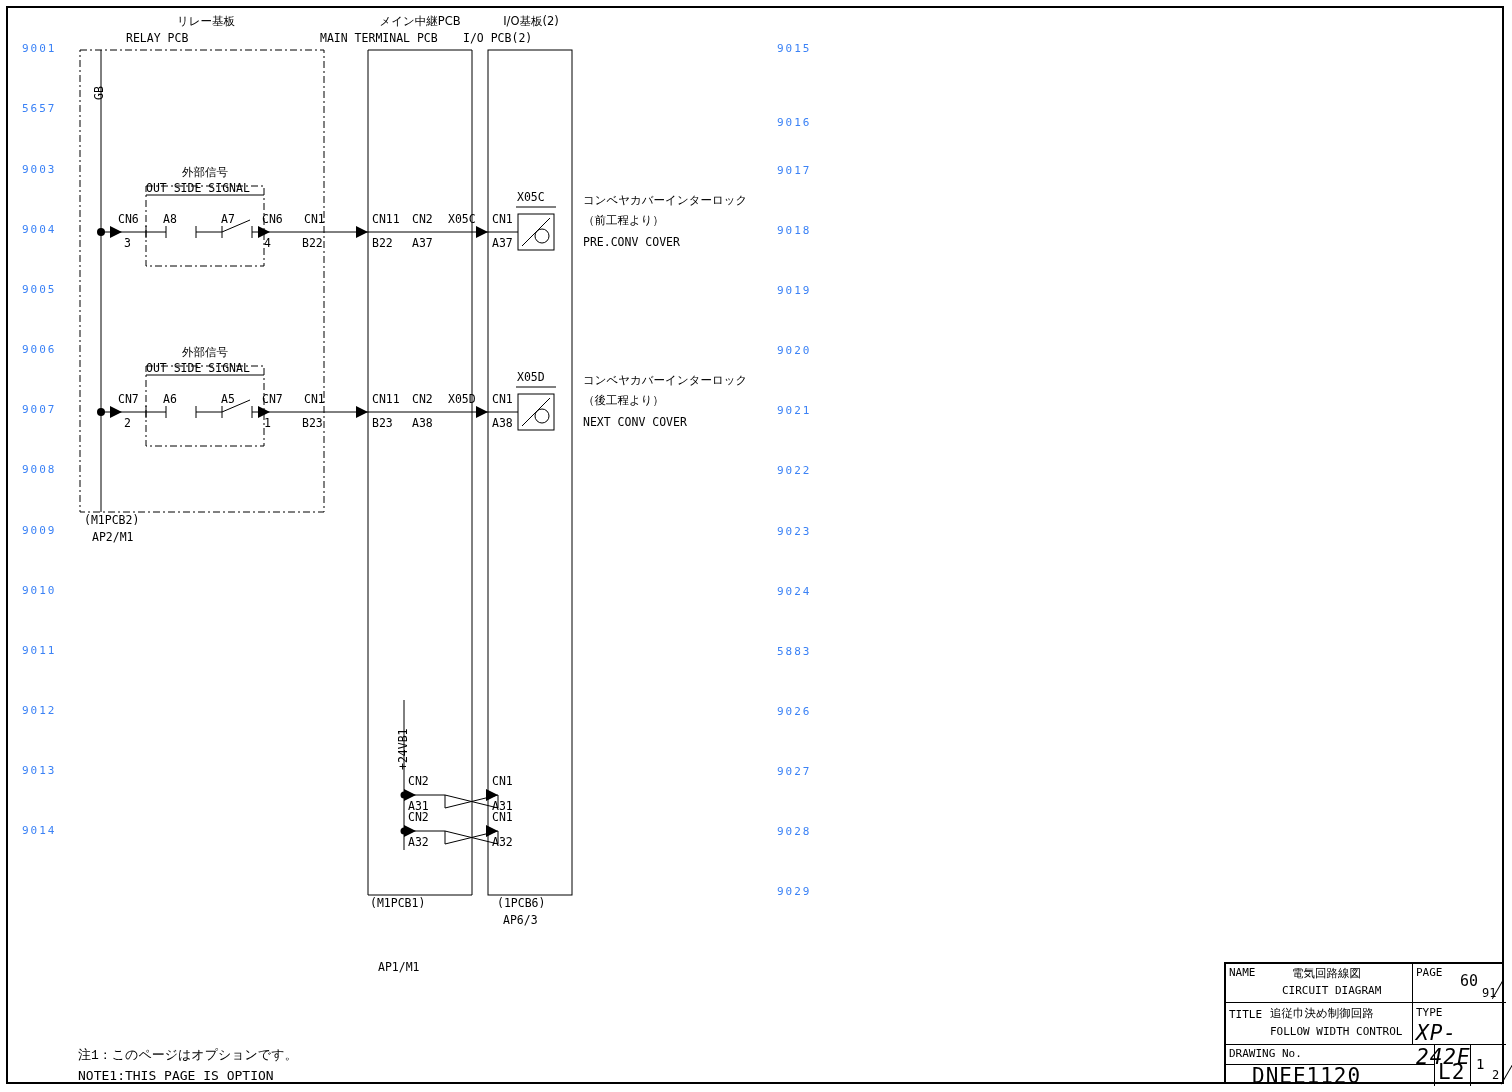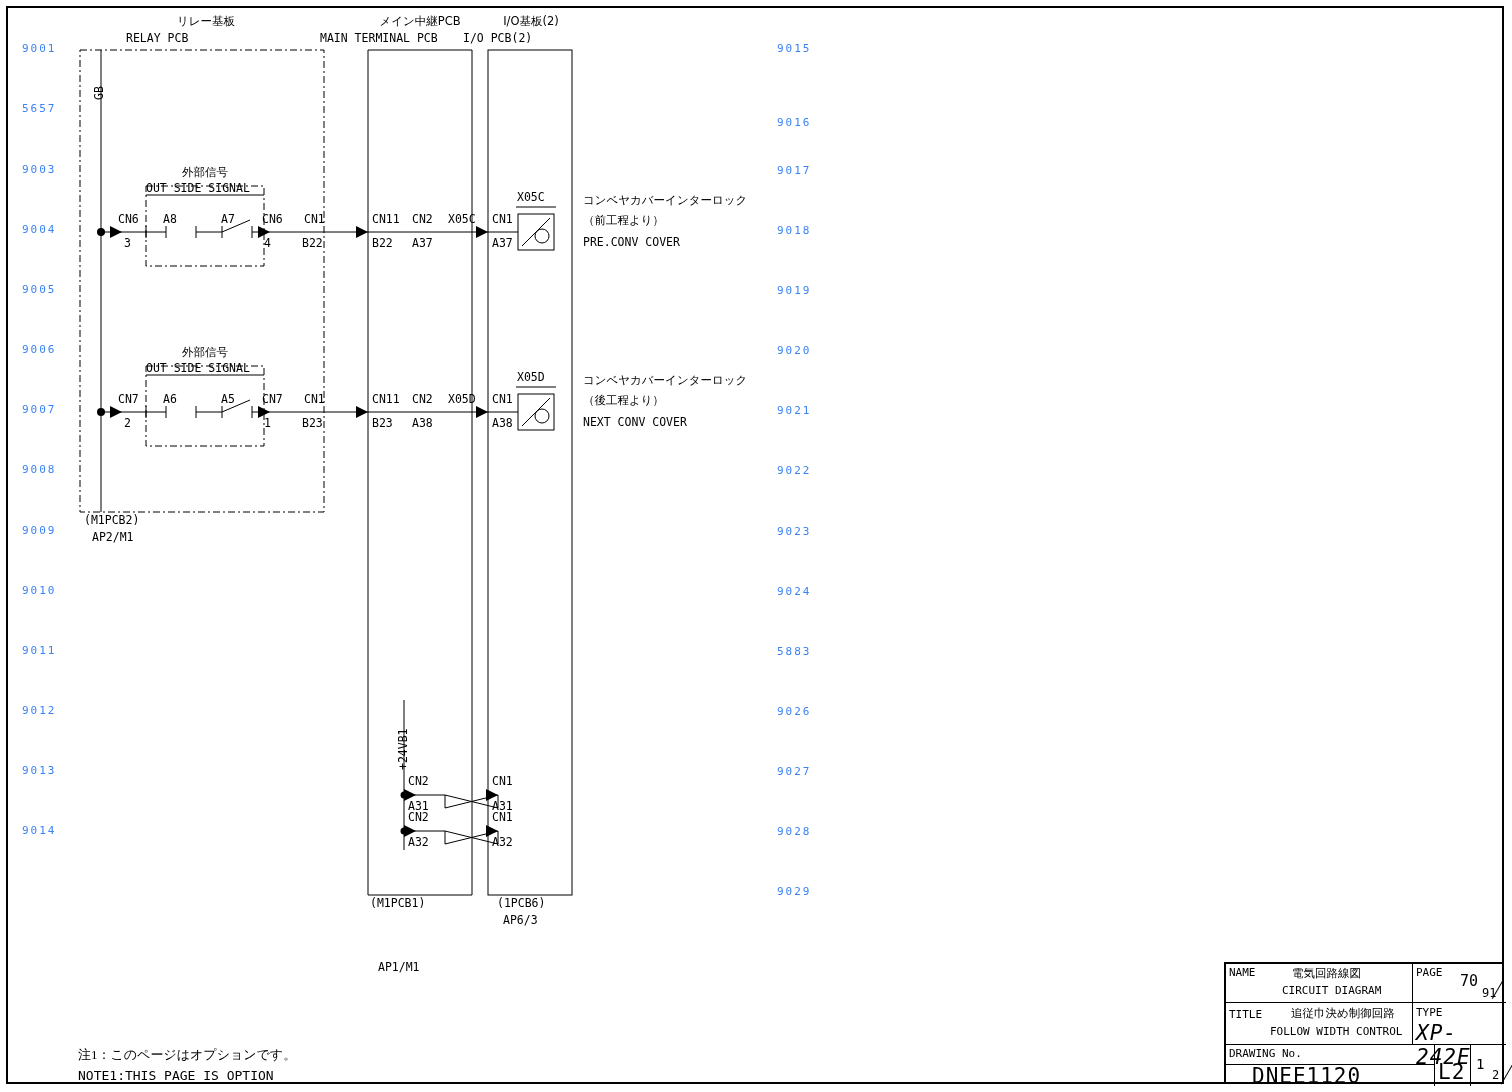--- a/index.html
+++ b/index.html
@@ -12,21 +12,21 @@
   .lbl-c{position:absolute;font-size:11.5px;color:#000;white-space:nowrap;text-align:left;font-family:"DejaVu Sans Mono", monospace;}
   .lbl-jp-c{position:absolute;font-size:11.5px;color:#000;white-space:nowrap;text-align:center;font-family:"DejaVu Sans", sans-serif;}
   .vtext{position:absolute;font-size:11.5px;color:#000;white-space:nowrap;transform-origin:left top;font-family:"DejaVu Sans Mono", monospace;}
   
   #titleblock{position:absolute;left:1224px;top:962px;width:280px;height:122px;border:2px solid #000;box-sizing:border-box;}
   #titleblock .cell{position:absolute;box-sizing:border-box;}
   .tb-lbl{font-size:11px;font-family:"DejaVu Sans Mono", monospace;}
   .tb-jp{font-size:11.5px;font-family:"DejaVu Sans", sans-serif;}
   .tb-big{font-size:21px;font-family:"DejaVu Sans Mono", monospace;letter-spacing:1px;}
   .note{position:absolute;font-size:13px;color:#000;}
-  .note-jp{font-family:Liberation Serif, serif;}
+  .note-jp{font-family:Liberation Mono, monospace;}
   .note-en{font-family:"DejaVu Sans Mono", monospace;}
   svg{position:absolute;left:0;top:0;overflow:visible;}
 </style>
 </head>
 <body>
 
 <div id="sheet">
   <div class="frame"></div>
 
   <div class="rownum" style="left:22px;top:42px;">9001</div>
@@ -254,26 +254,26 @@
     <div class="cell" style="left:186px;top:0;width:0;height:80px;border-left:1px solid #000;"></div>
     <div class="cell" style="left:208px;top:80px;width:0;height:42px;border-left:1px solid #000;"></div>
     <div class="cell" style="left:244px;top:80px;width:0;height:42px;border-left:1px solid #000;"></div>
     <div class="cell" style="left:0;top:100px;width:208px;height:0;border-top:1px solid #000;"></div>
 
     <span class="cell tb-lbl" style="left:3px;top:2px;">NAME</span>
     <span class="cell tb-jp" style="left:66px;top:2px;">電気回路線図</span>
     <span class="cell tb-lbl" style="left:56px;top:20px;">CIRCUIT DIAGRAM</span>
 
     <span class="cell tb-lbl" style="left:190px;top:2px;">PAGE</span>
-    <span class="cell tb-lbl" style="left:234px;top:8px;font-size:15px;">70</span>
+    <span class="cell tb-lbl" style="left:234px;top:8px;font-size:15px;">60</span>
     <span class="cell" style="left:250px;top:6px;width:22px;height:26px;border-bottom:1px solid #000;transform:rotate(-60deg);"></span>
     <span class="cell tb-lbl" style="left:256px;top:22px;font-size:12px;">91</span>
 
     <span class="cell tb-lbl" style="left:3px;top:44px;">TITLE</span>
-    <span class="cell tb-jp" style="left:44px;top:42px;margin-left:21px;">追従巾決め制御回路</span>
+    <span class="cell tb-jp" style="left:44px;top:42px;">追従巾決め制御回路</span>
     <span class="cell tb-lbl" style="left:44px;top:61px;">FOLLOW WIDTH CONTROL</span>
 
     <span class="cell tb-lbl" style="left:190px;top:42px;">TYPE</span>
     <span class="cell tb-big" style="left:190px;top:57px;font-style:italic;">XP-242E</span>
 
     <span class="cell tb-lbl" style="left:3px;top:83px;">DRAWING No.</span>
     <span class="cell tb-big" style="left:26px;top:100px;">DNEE1120</span>
 
     <span class="cell tb-big" style="left:212px;top:96px;">L2</span>
     <span class="cell tb-lbl" style="left:250px;top:92px;font-size:14px;">1</span>

